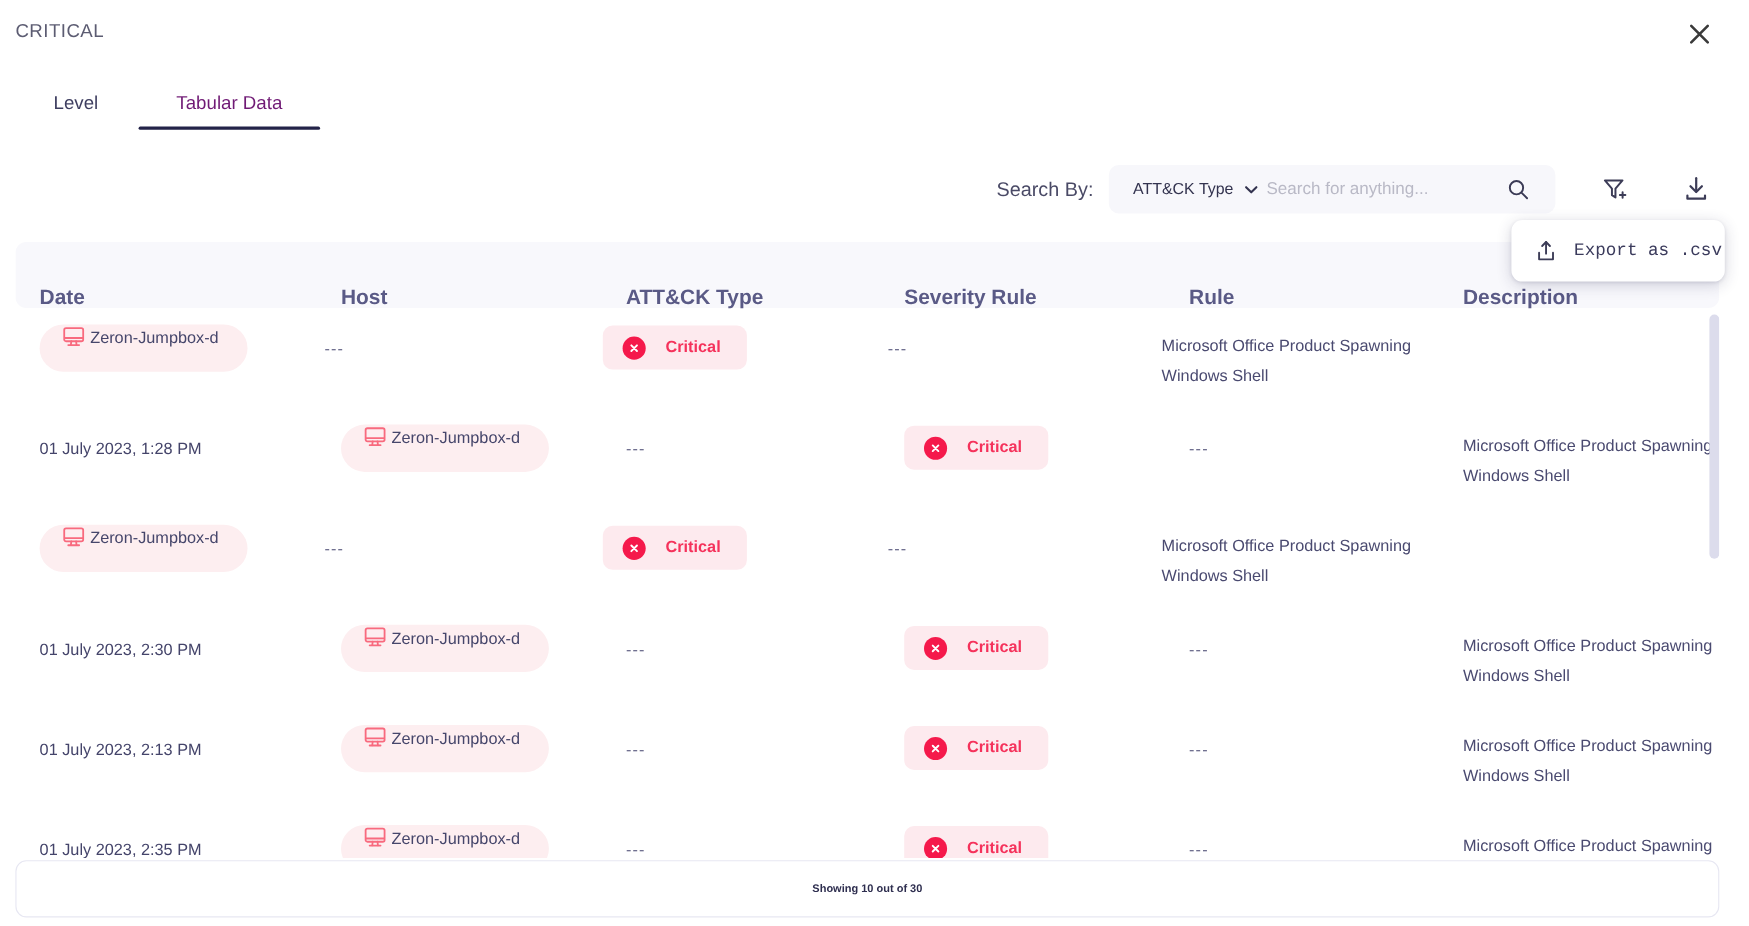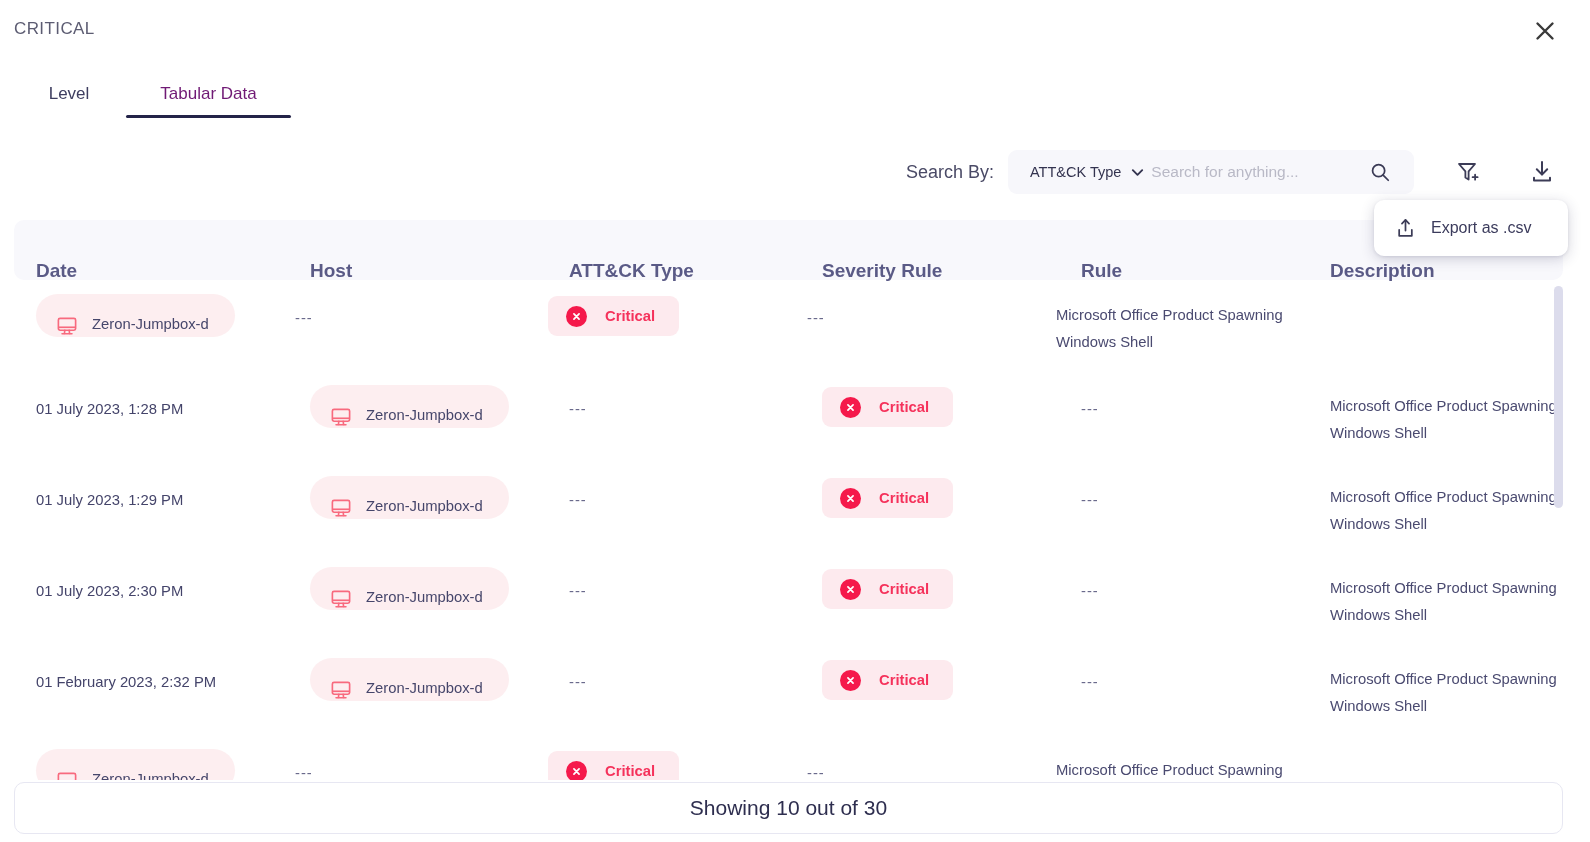--- a/index.html
+++ b/index.html
@@ -99,21 +99,21 @@
     position: absolute; top: 200px; right: 22px;
     width: 194px; height: 56px;
     background: #ffffff;
     border-radius: 10px;
     box-shadow: 0 3px 14px rgba(40,40,80,.20), 0 1px 3px rgba(40,40,80,.10);
     display: flex; align-items: center;
     padding-left: 20px; gap: 14px;
     cursor: pointer;
     z-index: 40;
   }
-  .export-pop .lbl { font-size: 16px; color: #3b3b5c; white-space: nowrap; }
+  .export-pop .lbl { font-size: 16px; color: #3b3b5c; white-space: nowrap; font-family: Liberation Mono, monospace; }
 
   
   .table-wrap {
     position: absolute; left: 14px; top: 220px;
     width: 1549px; height: 560px;
     overflow: hidden;
   }
   .thead {
     display: flex; align-items: center;
     height: 60px;
@@ -141,21 +141,21 @@
   .c-att   { width: 253px; }
   .c-sev   { width: 259px; }
   .c-rule  { width: 249px; }
   .c-desc  { width: 255px; }
 
   .td.c-date { padding-top: 5px; }
   .td.c-att, .td.c-rule { padding-top: 5px; color: #6a6a8c; letter-spacing: 1px; }
   .td.c-desc { padding-top: 2px; color: #4a4a70; line-height: 27px; }
 
   .host-badge {
-    display: inline-flex; align-items: flex-end; gap: 14px;
+    display: inline-flex; align-items: flex-start; gap: 4px;
     background: #fdeef0;
     border-radius: 22px;
     height: 43px;
     padding: 0 26px 0 20px;
     margin-top: -6px;
   }
   .host-badge .hname { font-size: 14.8px; color: #46466b; white-space: nowrap; }
 
   .sev-badge {
     display: inline-flex; align-items: center; gap: 18px;
@@ -186,21 +186,21 @@
   .footer {
     position: absolute; left: 14px; top: 782px;
     width: 1549px; height: 52px;
     border: 1px solid #e7e7f2;
     border-radius: 10px;
     background: #ffffff;
     display: flex; align-items: center; justify-content: center;
     z-index: 30;
   }
   .footer .ftxt {
-    font-size: 21px; color: #2e2e4f; font-weight: normal;
+    font-size: 10px; color: #2e2e4f; font-weight: bold;
   }
   .bottom-fade {
     position: absolute; left: 0; right: 0; top: 782px; height: 60px;
     background: #ffffff; z-index: 25;
   }
 </style>
 </head>
 <body>
 
 <div class="app">
@@ -318,21 +318,20 @@
                 <svg width="11" height="11" viewBox="0 0 12 12" aria-hidden="true">
                   <path d="M3.2 3.2 L8.8 8.8 M8.8 3.2 L3.2 8.8" stroke="#ffffff" stroke-width="1.9" stroke-linecap="round"></path>
                 </svg>
               </span>
               <span class="sname">Critical</span>
             </span></div>
           <div class="td c-rule">---</div>
           <div class="td c-desc">Microsoft Office Product Spawning Windows Shell</div>
         </div>
         <div class="tr">
-          <div class="td c-date">01 July 2023, 1:29 PM</div>
           <div class="td c-host"><span class="host-badge">
               <svg width="22" height="22" viewBox="0 0 24 24" aria-hidden="true">
                 <rect x="2.6" y="3.6" width="18.8" height="13" rx="1.8" fill="none" stroke="#f86a7e" stroke-width="1.8"></rect>
                 <path d="M2.6 13.4 L21.4 13.4" stroke="#f86a7e" stroke-width="1.8"></path>
                 <path d="M9.6 16.6 L9.2 20.2 M14.4 16.6 L14.8 20.2" stroke="#f86a7e" stroke-width="1.8" stroke-linecap="round"></path>
                 <path d="M6.6 20.4 L17.4 20.4" stroke="#f86a7e" stroke-width="1.8" stroke-linecap="round"></path>
               </svg>
               <span class="hname">Zeron-Jumpbox-d</span>
             </span></div>
           <div class="td c-att">---</div>
@@ -364,43 +363,44 @@
                 <svg width="11" height="11" viewBox="0 0 12 12" aria-hidden="true">
                   <path d="M3.2 3.2 L8.8 8.8 M8.8 3.2 L3.2 8.8" stroke="#ffffff" stroke-width="1.9" stroke-linecap="round"></path>
                 </svg>
               </span>
               <span class="sname">Critical</span>
             </span></div>
           <div class="td c-rule">---</div>
           <div class="td c-desc">Microsoft Office Product Spawning Windows Shell</div>
         </div>
         <div class="tr">
-          <div class="td c-date">01 February 2023, 2:32 PM</div>
-          <div class="td c-host"><span class="host-badge">
-              <svg width="22" height="22" viewBox="0 0 24 24" aria-hidden="true">
-                <rect x="2.6" y="3.6" width="18.8" height="13" rx="1.8" fill="none" stroke="#f86a7e" stroke-width="1.8"></rect>
-                <path d="M2.6 13.4 L21.4 13.4" stroke="#f86a7e" stroke-width="1.8"></path>
-                <path d="M9.6 16.6 L9.2 20.2 M14.4 16.6 L14.8 20.2" stroke="#f86a7e" stroke-width="1.8" stroke-linecap="round"></path>
-                <path d="M6.6 20.4 L17.4 20.4" stroke="#f86a7e" stroke-width="1.8" stroke-linecap="round"></path>
-              </svg>
-              <span class="hname">Zeron-Jumpbox-d</span>
-            </span></div>
-          <div class="td c-att">---</div>
-          <div class="td c-sev"><span class="sev-badge">
-              <span class="x-circle">
-                <svg width="11" height="11" viewBox="0 0 12 12" aria-hidden="true">
-                  <path d="M3.2 3.2 L8.8 8.8 M8.8 3.2 L3.2 8.8" stroke="#ffffff" stroke-width="1.9" stroke-linecap="round"></path>
-                </svg>
-              </span>
-              <span class="sname">Critical</span>
-            </span></div>
-          <div class="td c-rule">---</div>
-          <div class="td c-desc">Microsoft Office Product Spawning Windows Shell</div>
-        </div>
-        <div class="tr">
+          <div class="td c-date">01 July 2023, 2:13 PM</div>
+          <div class="td c-host"><span class="host-badge">
+              <svg width="22" height="22" viewBox="0 0 24 24" aria-hidden="true">
+                <rect x="2.6" y="3.6" width="18.8" height="13" rx="1.8" fill="none" stroke="#f86a7e" stroke-width="1.8"></rect>
+                <path d="M2.6 13.4 L21.4 13.4" stroke="#f86a7e" stroke-width="1.8"></path>
+                <path d="M9.6 16.6 L9.2 20.2 M14.4 16.6 L14.8 20.2" stroke="#f86a7e" stroke-width="1.8" stroke-linecap="round"></path>
+                <path d="M6.6 20.4 L17.4 20.4" stroke="#f86a7e" stroke-width="1.8" stroke-linecap="round"></path>
+              </svg>
+              <span class="hname">Zeron-Jumpbox-d</span>
+            </span></div>
+          <div class="td c-att">---</div>
+          <div class="td c-sev"><span class="sev-badge">
+              <span class="x-circle">
+                <svg width="11" height="11" viewBox="0 0 12 12" aria-hidden="true">
+                  <path d="M3.2 3.2 L8.8 8.8 M8.8 3.2 L3.2 8.8" stroke="#ffffff" stroke-width="1.9" stroke-linecap="round"></path>
+                </svg>
+              </span>
+              <span class="sname">Critical</span>
+            </span></div>
+          <div class="td c-rule">---</div>
+          <div class="td c-desc">Microsoft Office Product Spawning Windows Shell</div>
+        </div>
+        <div class="tr">
+          <div class="td c-date">01 July 2023, 2:35 PM</div>
           <div class="td c-host"><span class="host-badge">
               <svg width="22" height="22" viewBox="0 0 24 24" aria-hidden="true">
                 <rect x="2.6" y="3.6" width="18.8" height="13" rx="1.8" fill="none" stroke="#f86a7e" stroke-width="1.8"></rect>
                 <path d="M2.6 13.4 L21.4 13.4" stroke="#f86a7e" stroke-width="1.8"></path>
                 <path d="M9.6 16.6 L9.2 20.2 M14.4 16.6 L14.8 20.2" stroke="#f86a7e" stroke-width="1.8" stroke-linecap="round"></path>
                 <path d="M6.6 20.4 L17.4 20.4" stroke="#f86a7e" stroke-width="1.8" stroke-linecap="round"></path>
               </svg>
               <span class="hname">Zeron-Jumpbox-d</span>
             </span></div>
           <div class="td c-att">---</div>

